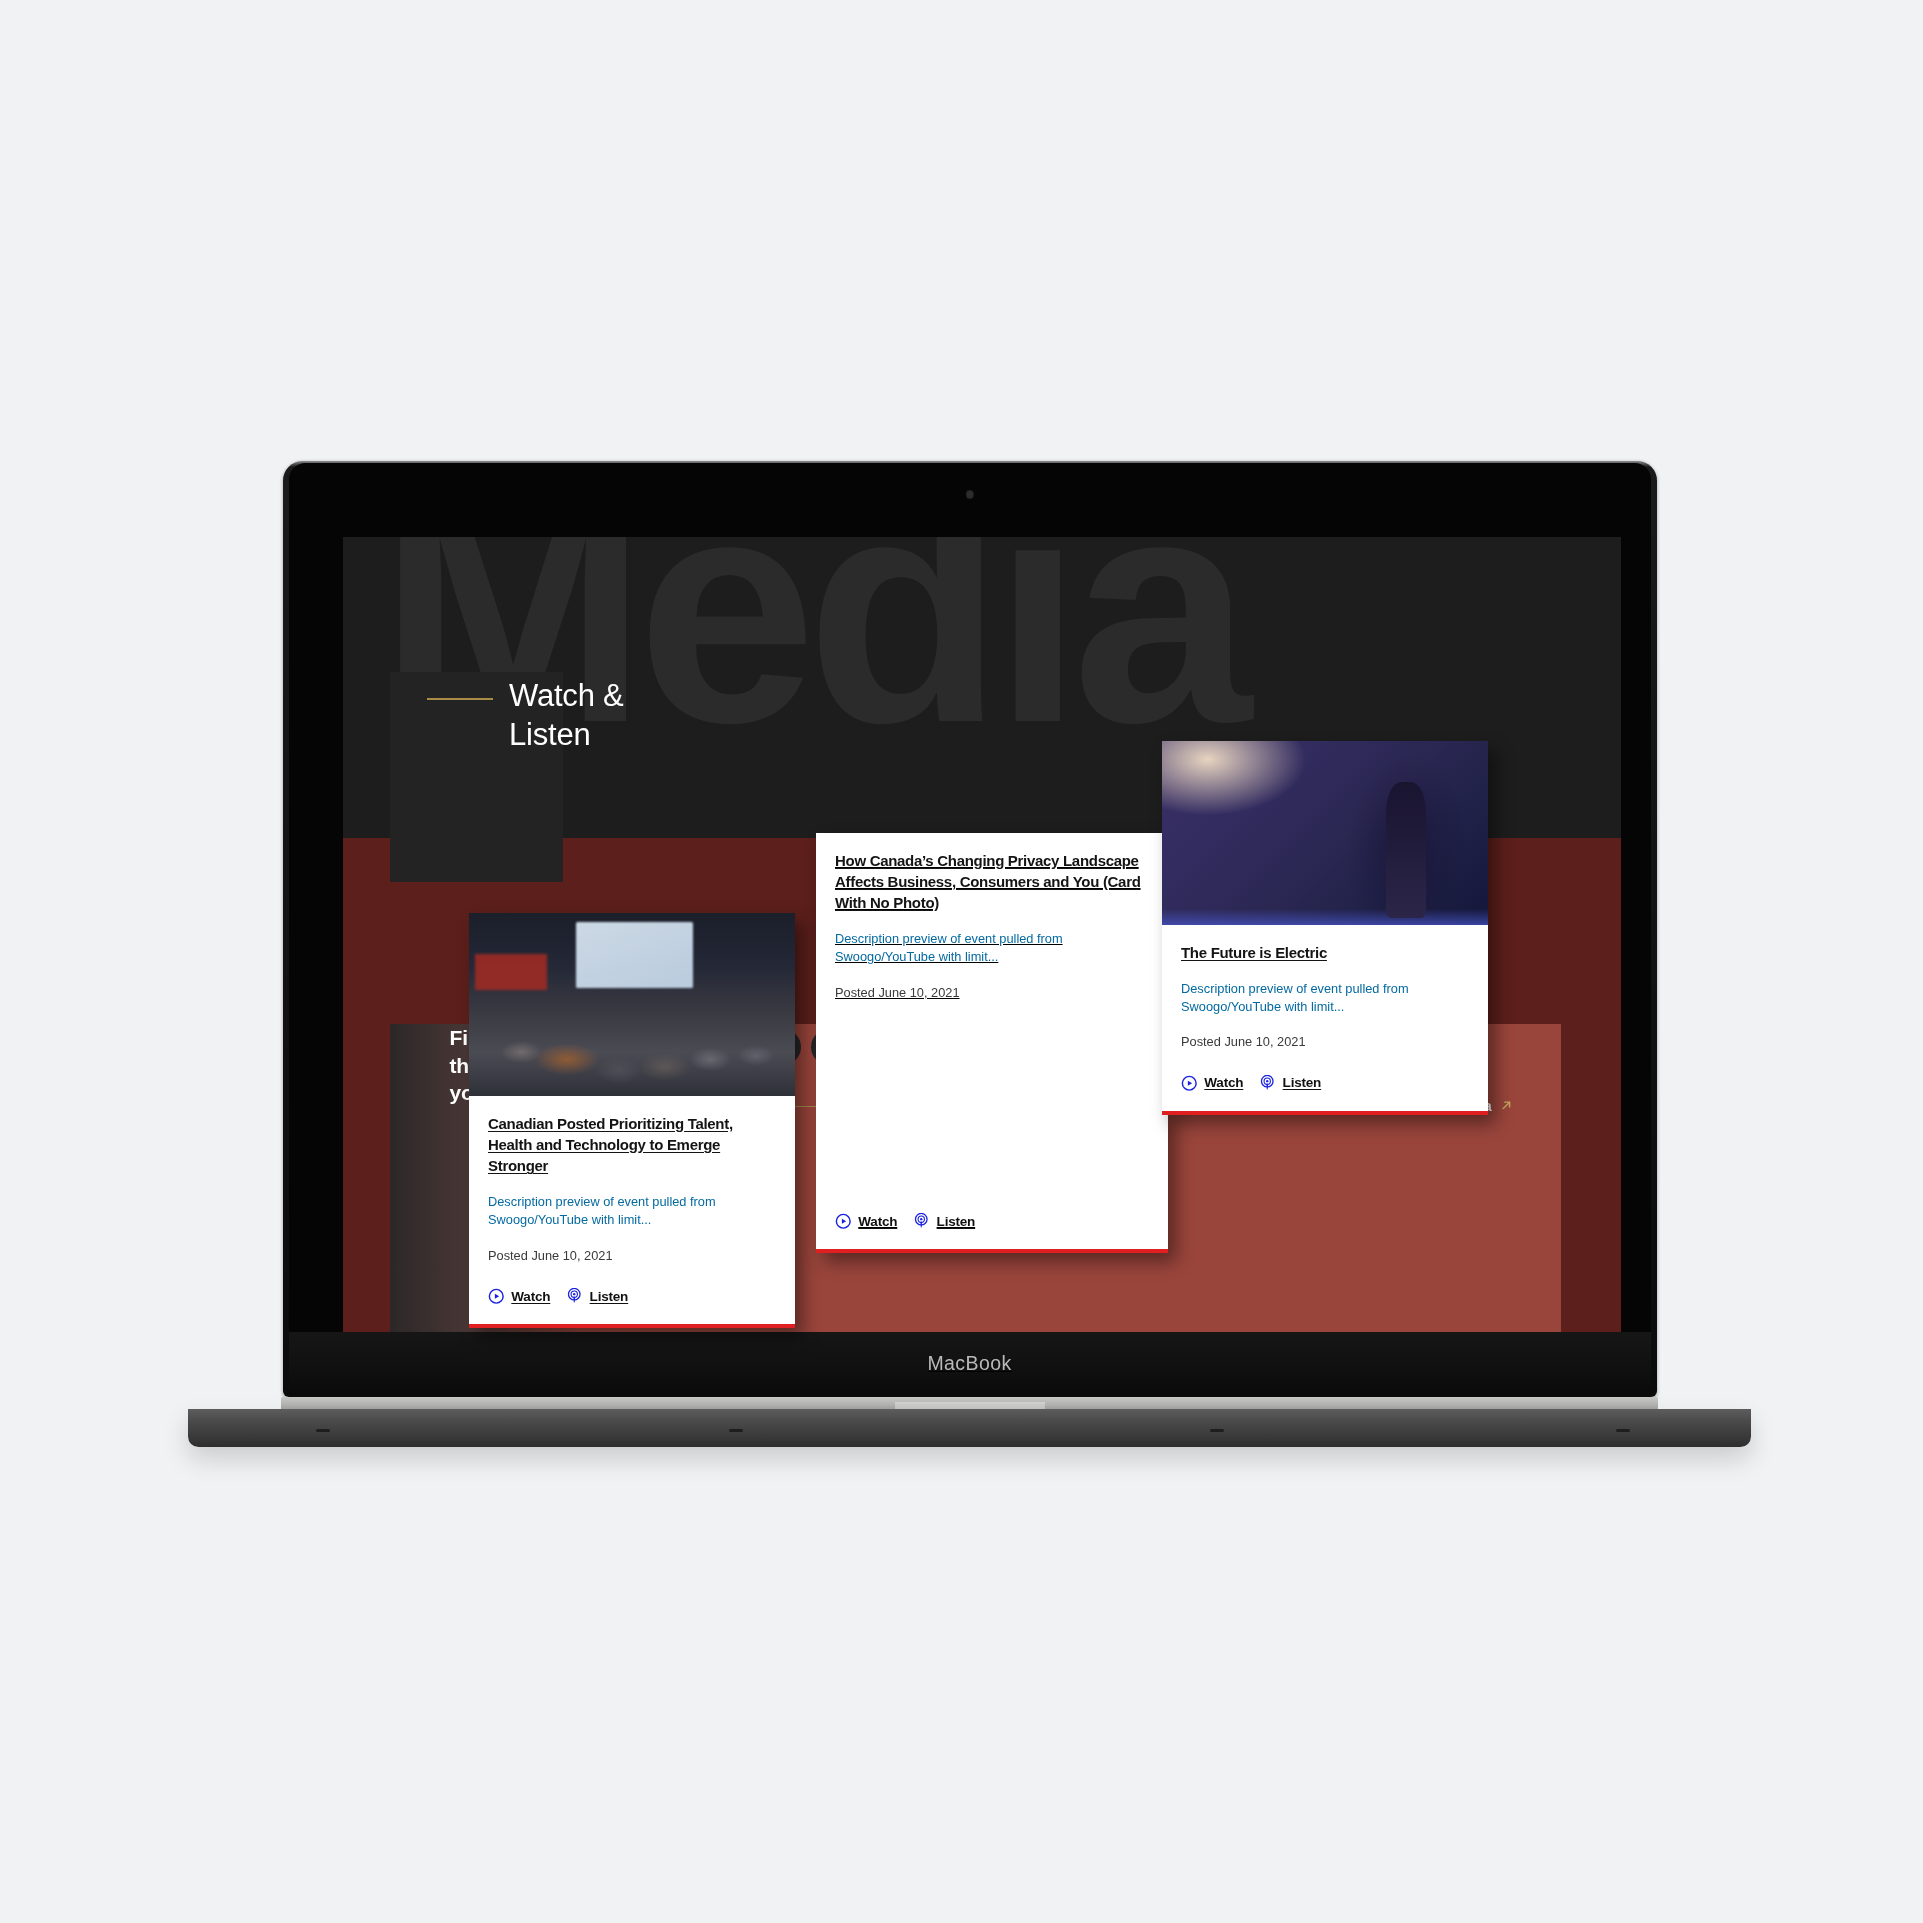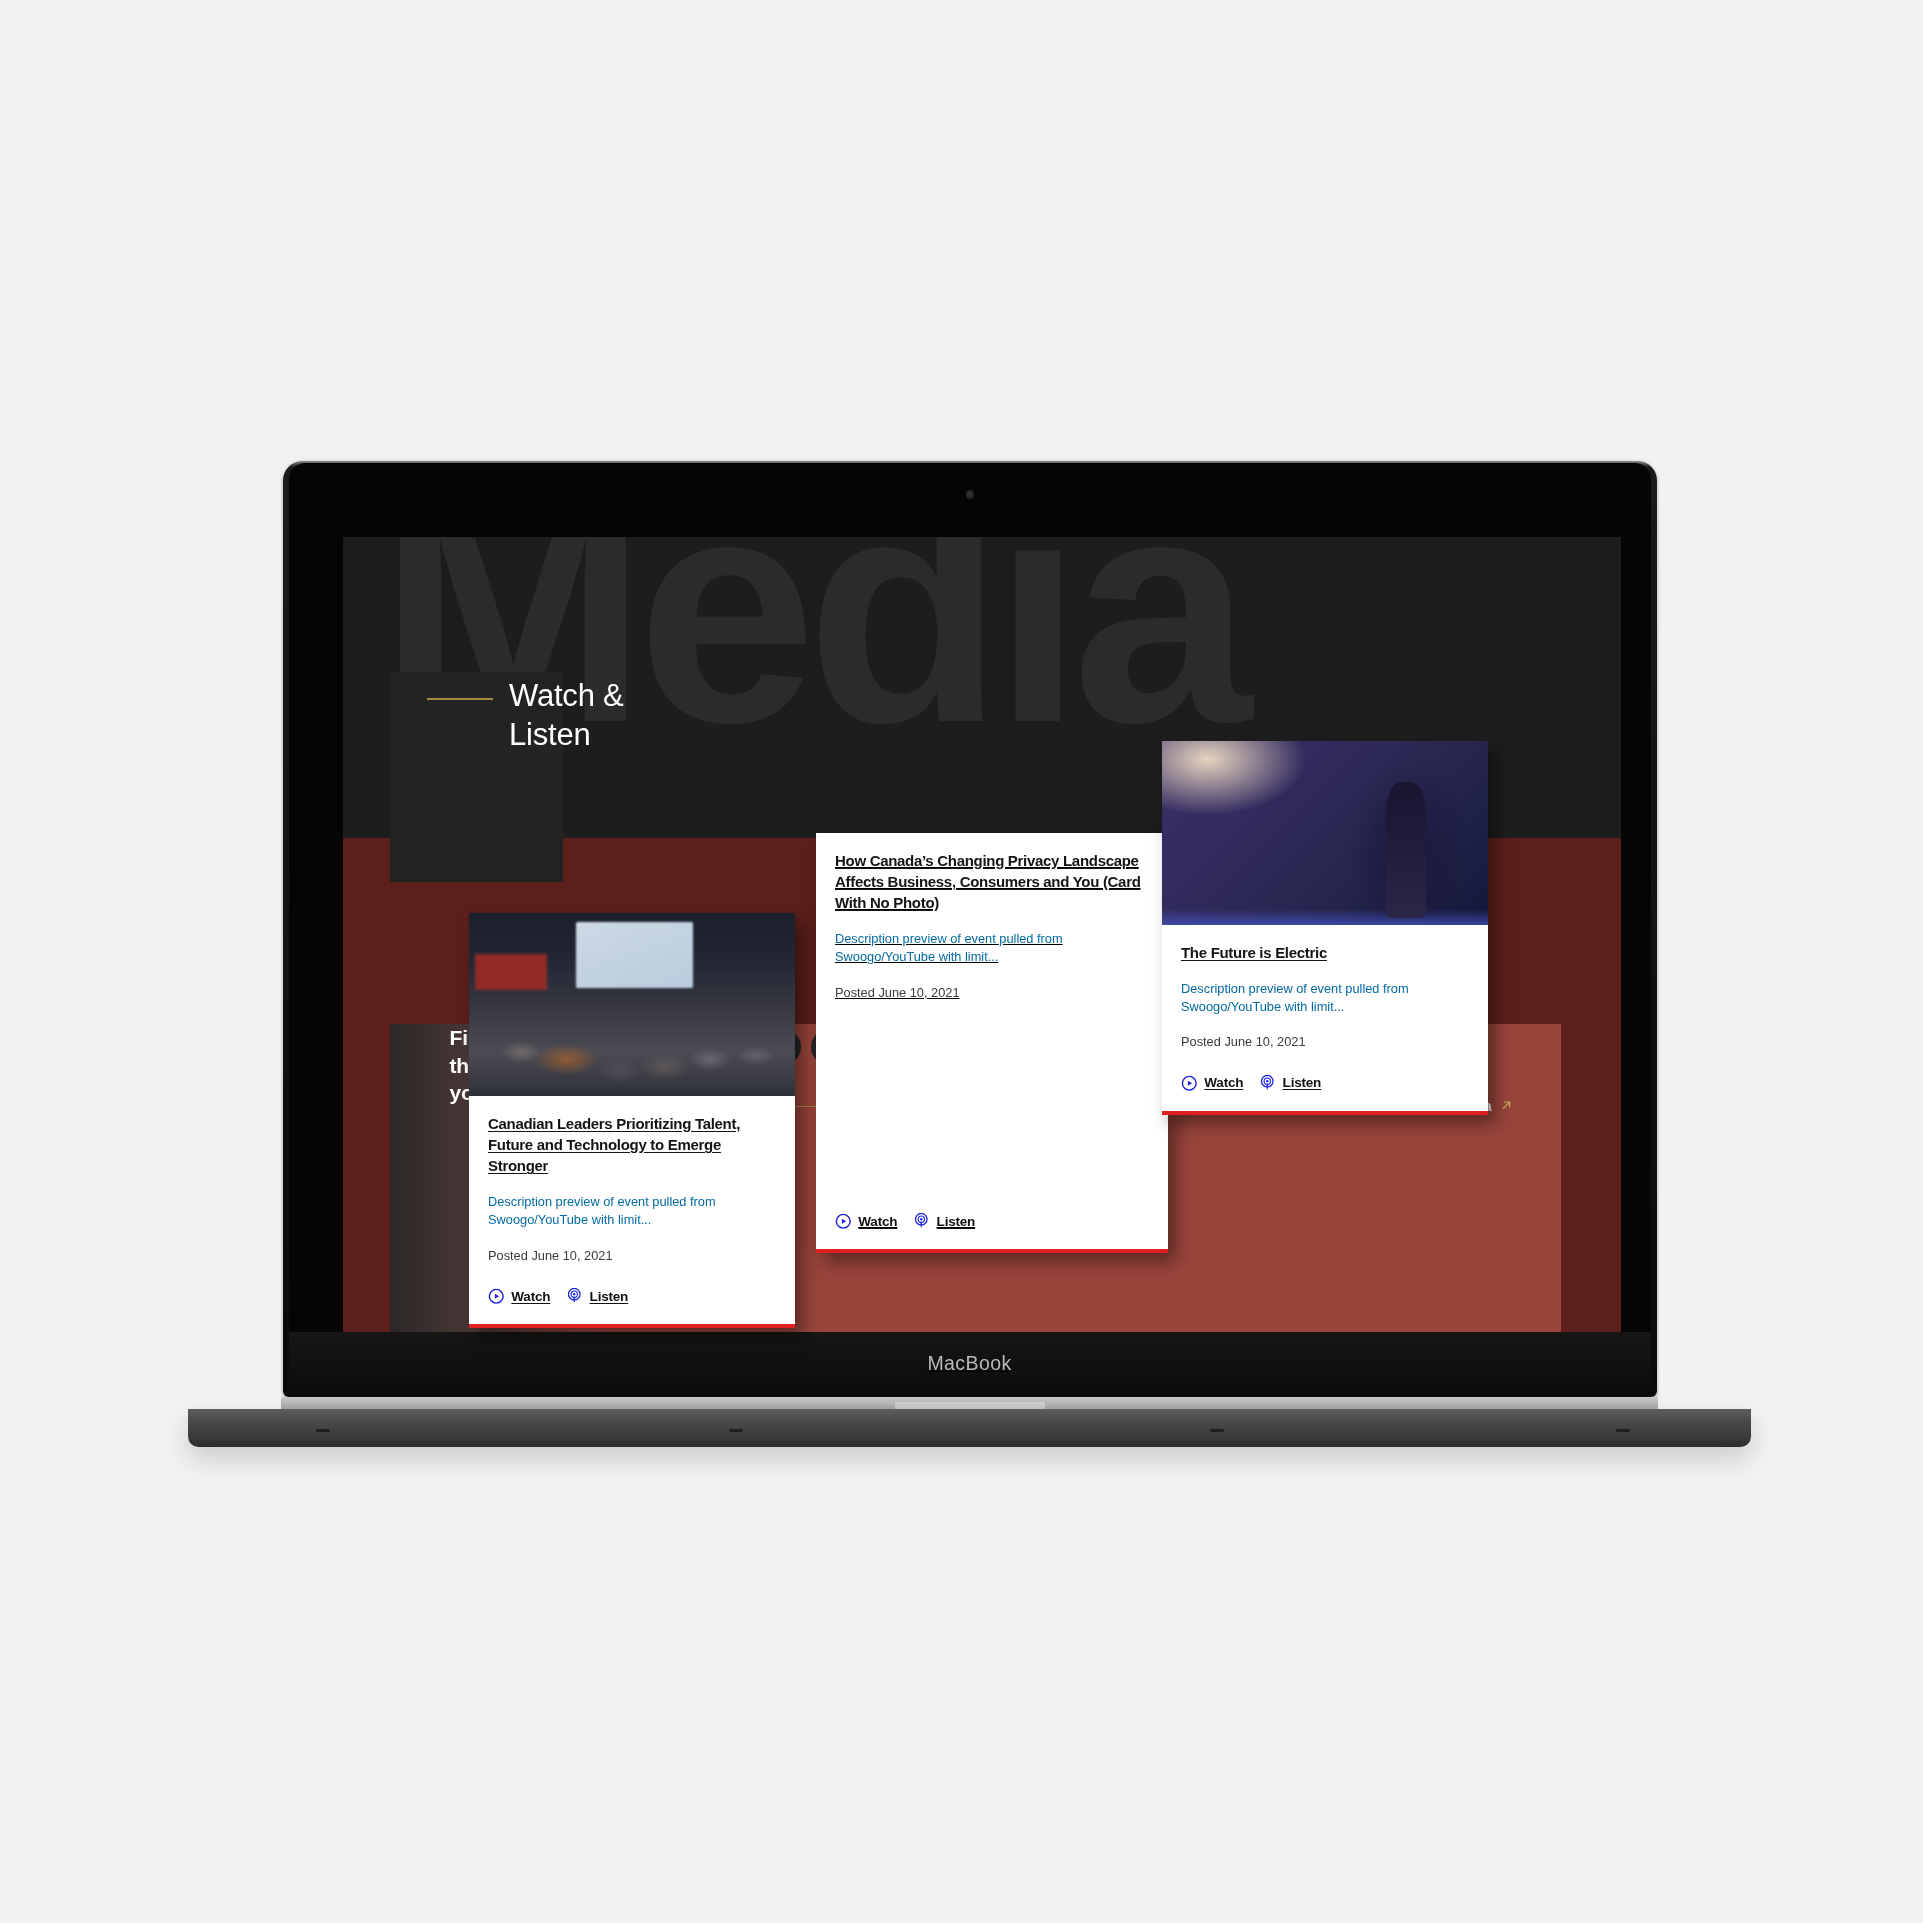--- a/index.html
+++ b/index.html
@@ -450,21 +450,21 @@
 
           <div class="title-wrap">
             <div class="gold-rule"></div>
             <div class="page-title">Watch &amp;
 Listen</div>
           </div>
 
           <div class="card" id="card-1">
             <div class="card-img photo-conference"></div>
             <div class="card-body">
-              <h3 class="card-title">Canadian Leaders Prioritizing Talent, Future and Technology to Emerge Stronger</h3>
+              <h3 class="card-title">Canadian Posted Prioritizing Talent, Health and Technology to Emerge Stronger</h3>
               <p class="card-desc">Description preview of event pulled from Swoogo/YouTube with limit...</p>
               <p class="card-date">Posted June 10, 2021</p>
               <div class="card-actions">
                 <div class="action">
                   <span>
                     <svg class="icon-svg" width="16.5" height="16.5" viewBox="0 0 24 24">
                       <circle cx="12" cy="12" r="10" fill="none" stroke="#1a22e0" stroke-width="2.1"></circle>
                       <path d="M10 8.2 L16.2 12 L10 15.8 Z" fill="#1a22e0"></path>
                     </svg>
                   </span>

